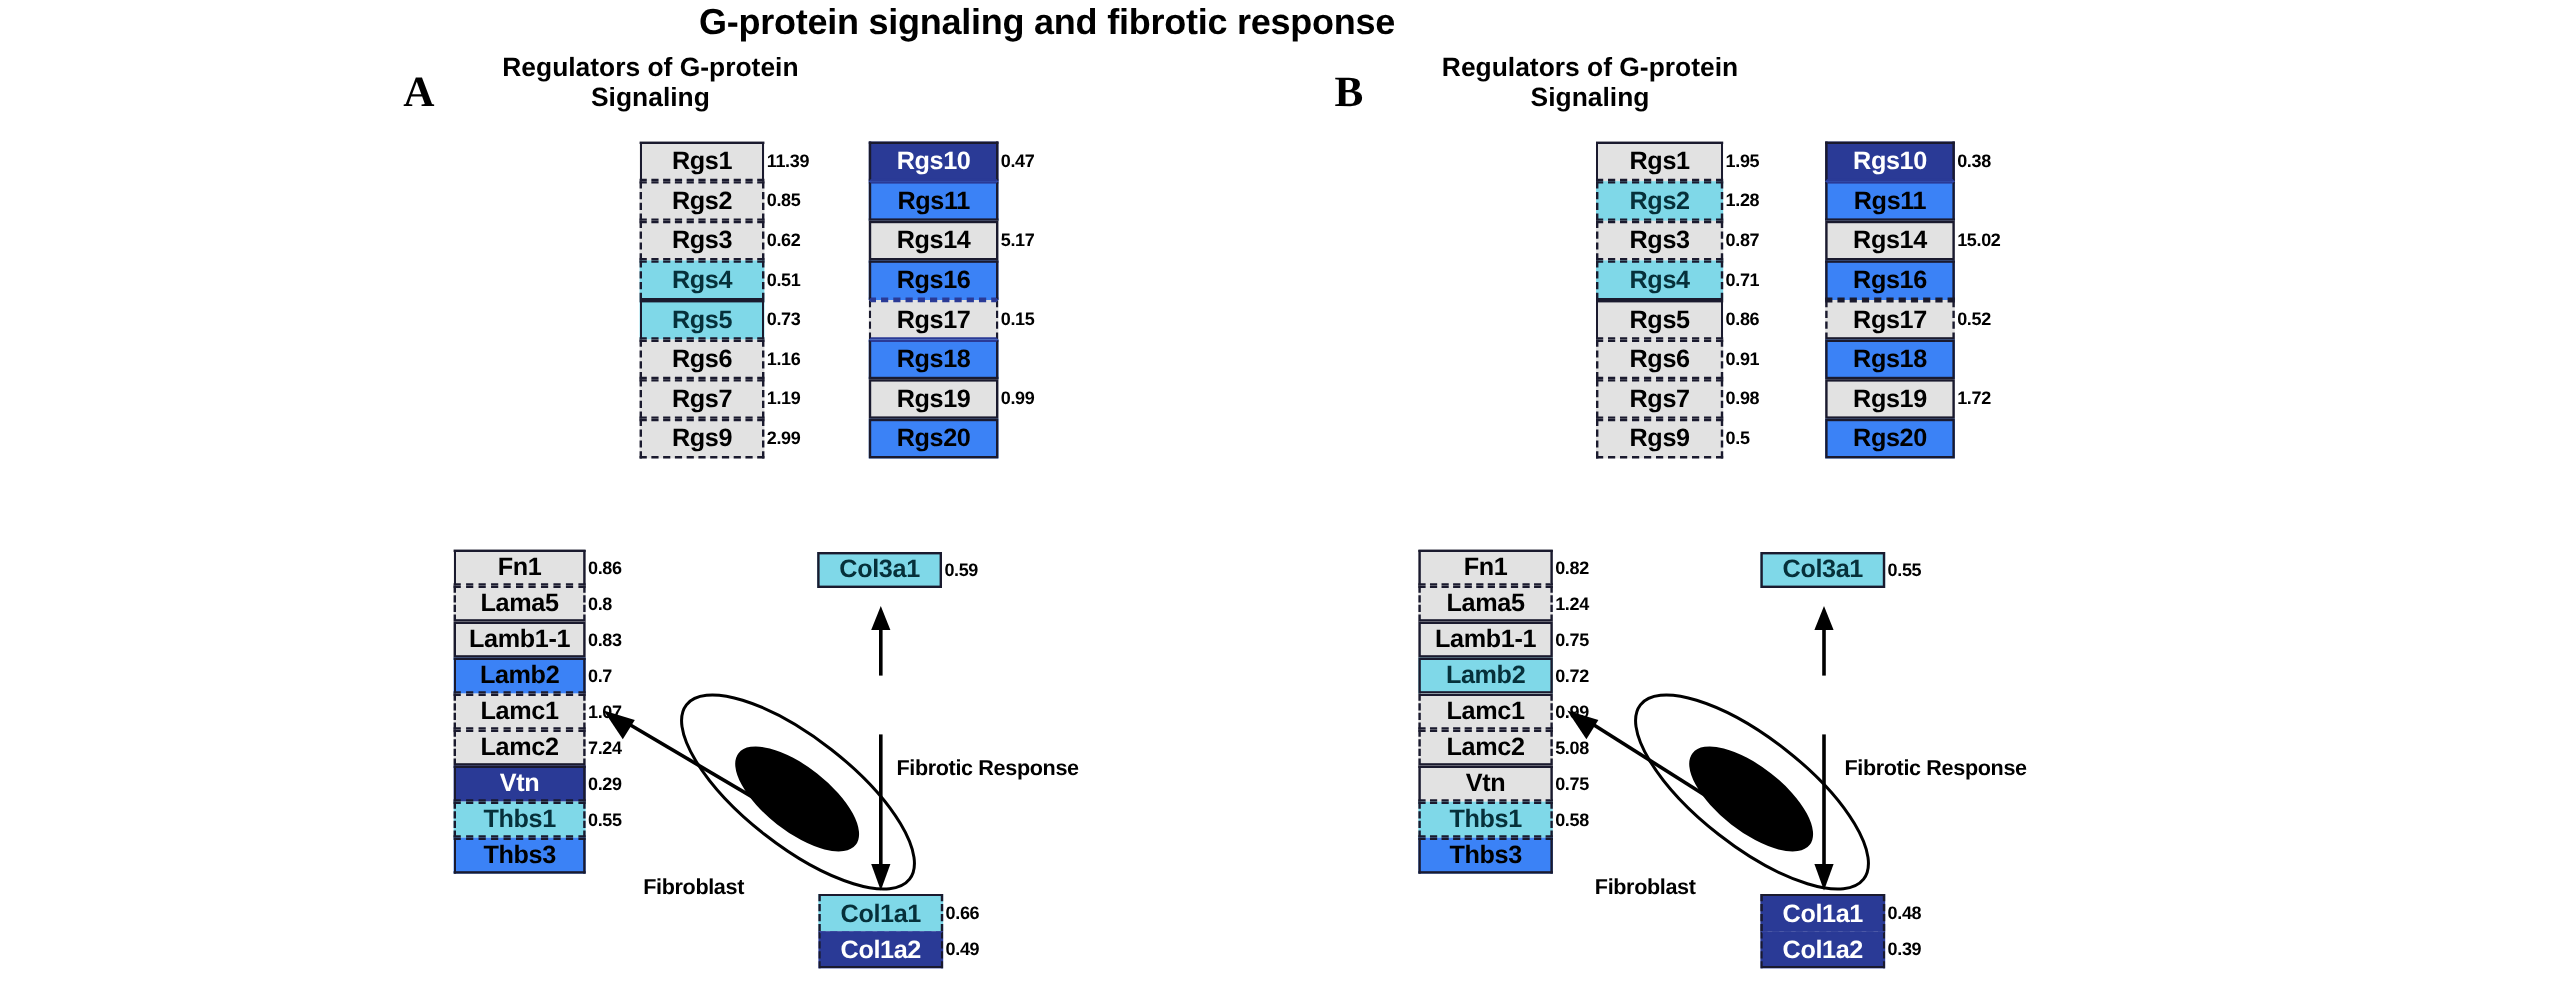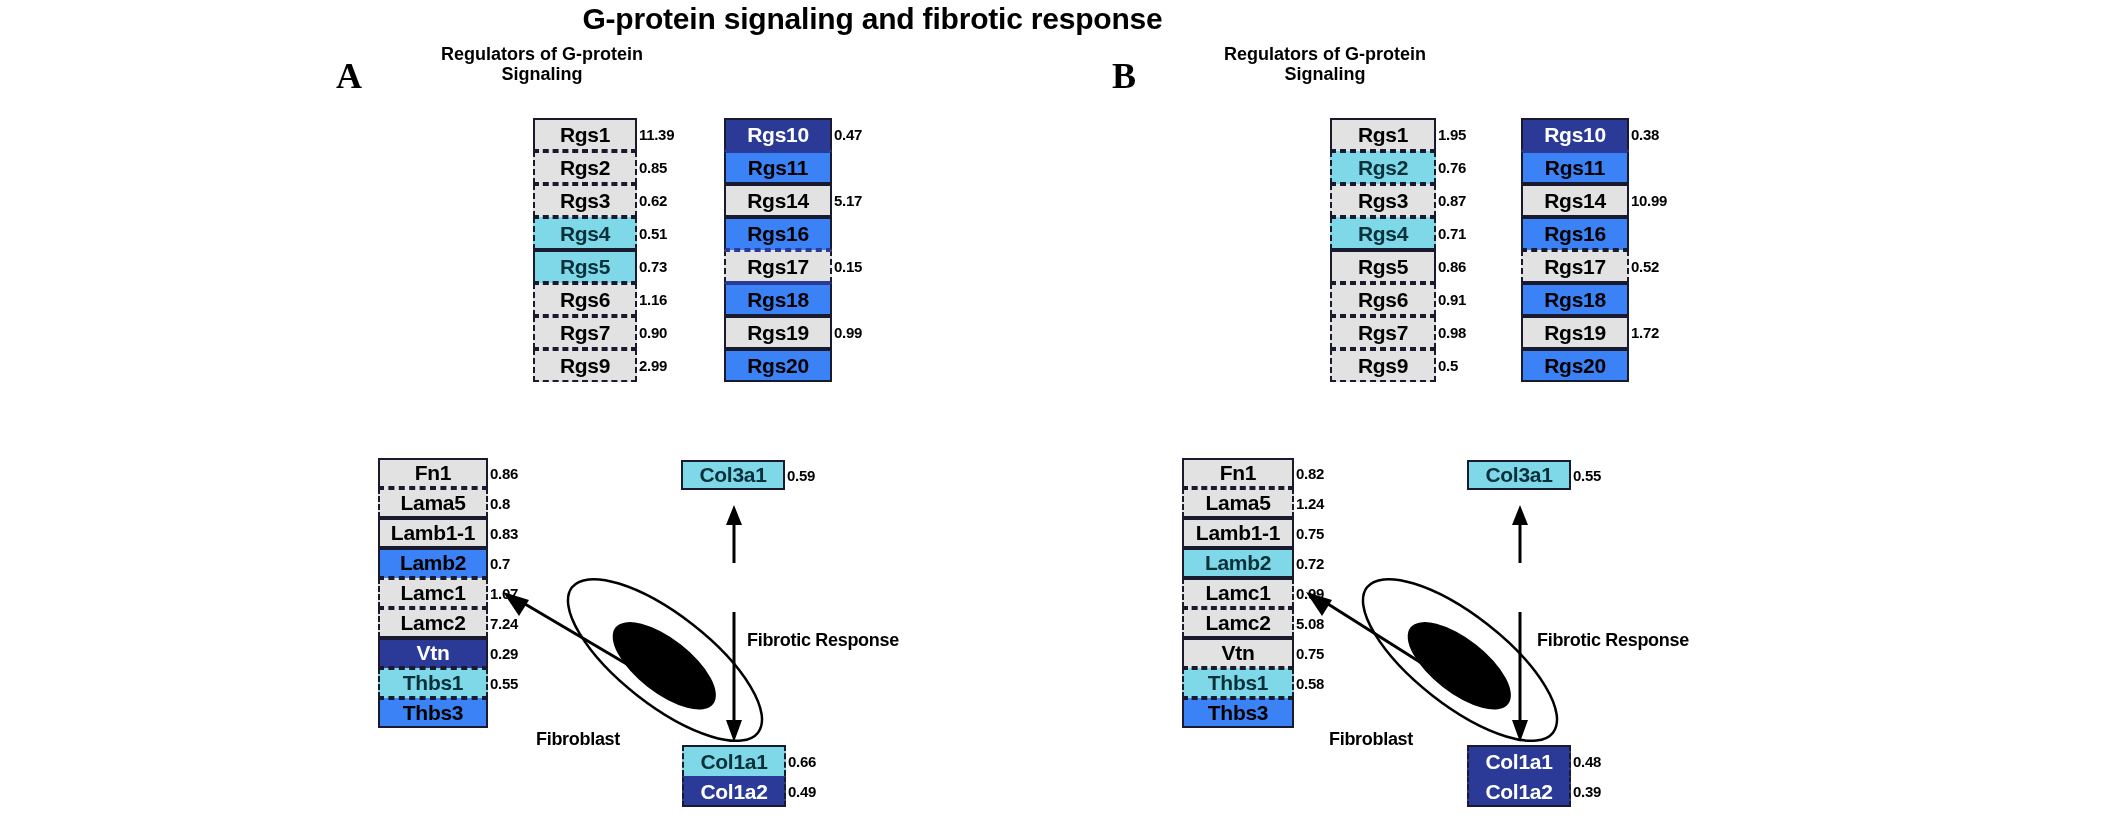--- a/index.html
+++ b/index.html
@@ -17,21 +17,21 @@
     letter-spacing:-0.2px;
   }
   .panel-letter{
     position:absolute;
     font-family:"Liberation Serif", serif;
     font-size:36px;font-weight:bold;color:#000;
   }
   .rgs-title{
     position:absolute;
     text-align:center;
-    font-size:18px;font-weight:bold;color:#000;
+    font-size:22px;font-weight:bold;color:#000;
     line-height:1.12;
     width:330px;
   }
   
   .cell{
     position:relative;
     box-sizing:border-box;
     display:flex;align-items:center;justify-content:center;
     font-size:21px;font-weight:bold;
     color:#000;
@@ -93,21 +93,21 @@
     <div class="cell f-cyan" style="border-top:2px solid #1a1a2e;border-bottom:2px dashed #1a1a2e;border-left:2px solid #1a1a2e;border-right:2px solid #1a1a2e;height:33px;">
       <span>Rgs5</span>
       <span class="val">0.73</span>
     </div>
     <div class="cell f-gray" style="border-top:2px dashed #1a1a2e;border-bottom:2px dashed #1a1a2e;border-left:2px dashed #1a1a2e;border-right:2px dashed #1a1a2e;height:33px;">
       <span>Rgs6</span>
       <span class="val">1.16</span>
     </div>
     <div class="cell f-gray" style="border-top:2px dashed #1a1a2e;border-bottom:2px dashed #1a1a2e;border-left:2px dashed #1a1a2e;border-right:2px dashed #1a1a2e;height:33px;">
       <span>Rgs7</span>
-      <span class="val">0.90</span>
+      <span class="val">1.19</span>
     </div>
     <div class="cell f-gray" style="border-top:2px dashed #1a1a2e;border-bottom:2px dashed #1a1a2e;border-left:2px dashed #1a1a2e;border-right:2px dashed #1a1a2e;height:33px;">
       <span>Rgs9</span>
       <span class="val">2.99</span>
     </div>
   </div>
 <div class="stack" style="left:724px;top:118px;width:108px;">
     <div class="cell f-blue" style="border-top:2px solid #1a1a2e;border-bottom:2px solid #2a3a96;border-left:2px solid #1a1a2e;border-right:2px solid #1a1a2e;height:33px;">
       <span>Rgs10</span>
       <span class="val">0.47</span>
@@ -233,21 +233,21 @@
   <div>Signaling</div>
 </div>
 
 <div class="stack" style="left:1330px;top:118px;width:106px;">
     <div class="cell f-gray" style="border-top:2px solid #1a1a2e;border-bottom:2px dashed #1a1a2e;border-left:2px solid #1a1a2e;border-right:2px solid #1a1a2e;height:33px;">
       <span>Rgs1</span>
       <span class="val">1.95</span>
     </div>
     <div class="cell f-cyan" style="border-top:2px dashed #1a1a2e;border-bottom:2px dashed #1a1a2e;border-left:2px dashed #1a1a2e;border-right:2px dashed #1a1a2e;height:33px;">
       <span>Rgs2</span>
-      <span class="val">0.76</span>
+      <span class="val">1.28</span>
     </div>
     <div class="cell f-gray" style="border-top:2px dashed #1a1a2e;border-bottom:2px dashed #1a1a2e;border-left:2px dashed #1a1a2e;border-right:2px dashed #1a1a2e;height:33px;">
       <span>Rgs3</span>
       <span class="val">0.87</span>
     </div>
     <div class="cell f-cyan" style="border-top:2px dashed #1a1a2e;border-bottom:2px solid #1a1a2e;border-left:2px dashed #1a1a2e;border-right:2px dashed #1a1a2e;height:33px;">
       <span>Rgs4</span>
       <span class="val">0.71</span>
     </div>
     <div class="cell f-gray" style="border-top:2px solid #1a1a2e;border-bottom:2px dashed #1a1a2e;border-left:2px solid #1a1a2e;border-right:2px solid #1a1a2e;height:33px;">
@@ -270,21 +270,21 @@
 <div class="stack" style="left:1521px;top:118px;width:108px;">
     <div class="cell f-blue" style="border-top:2px solid #1a1a2e;border-bottom:2px solid #2a3a96;border-left:2px solid #1a1a2e;border-right:2px solid #1a1a2e;height:33px;">
       <span>Rgs10</span>
       <span class="val">0.38</span>
     </div>
     <div class="cell f-white" style="border-top:2px solid #2a3a96;border-bottom:2px solid #1a1a2e;border-left:2px solid #1a1a2e;border-right:2px solid #1a1a2e;height:33px;">
       <span>Rgs11</span>
     </div>
     <div class="cell f-gray" style="border-top:2px solid #1a1a2e;border-bottom:2px solid #1a1a2e;border-left:2px solid #1a1a2e;border-right:2px solid #1a1a2e;height:33px;">
       <span>Rgs14</span>
-      <span class="val">10.99</span>
+      <span class="val">15.02</span>
     </div>
     <div class="cell f-white" style="border-top:2px solid #1a1a2e;border-bottom:2px dashed #1a1a2e;border-left:2px solid #1a1a2e;border-right:2px solid #1a1a2e;height:33px;">
       <span>Rgs16</span>
     </div>
     <div class="cell f-gray" style="border-top:2px dashed #1a1a2e;border-bottom:2px solid #1a1a2e;border-left:2px dashed #1a1a2e;border-right:2px dashed #1a1a2e;height:33px;">
       <span>Rgs17</span>
       <span class="val">0.52</span>
     </div>
     <div class="cell f-white" style="border-top:2px solid #1a1a2e;border-bottom:2px solid #1a1a2e;border-left:2px solid #1a1a2e;border-right:2px solid #1a1a2e;height:33px;">
       <span>Rgs18</span>

